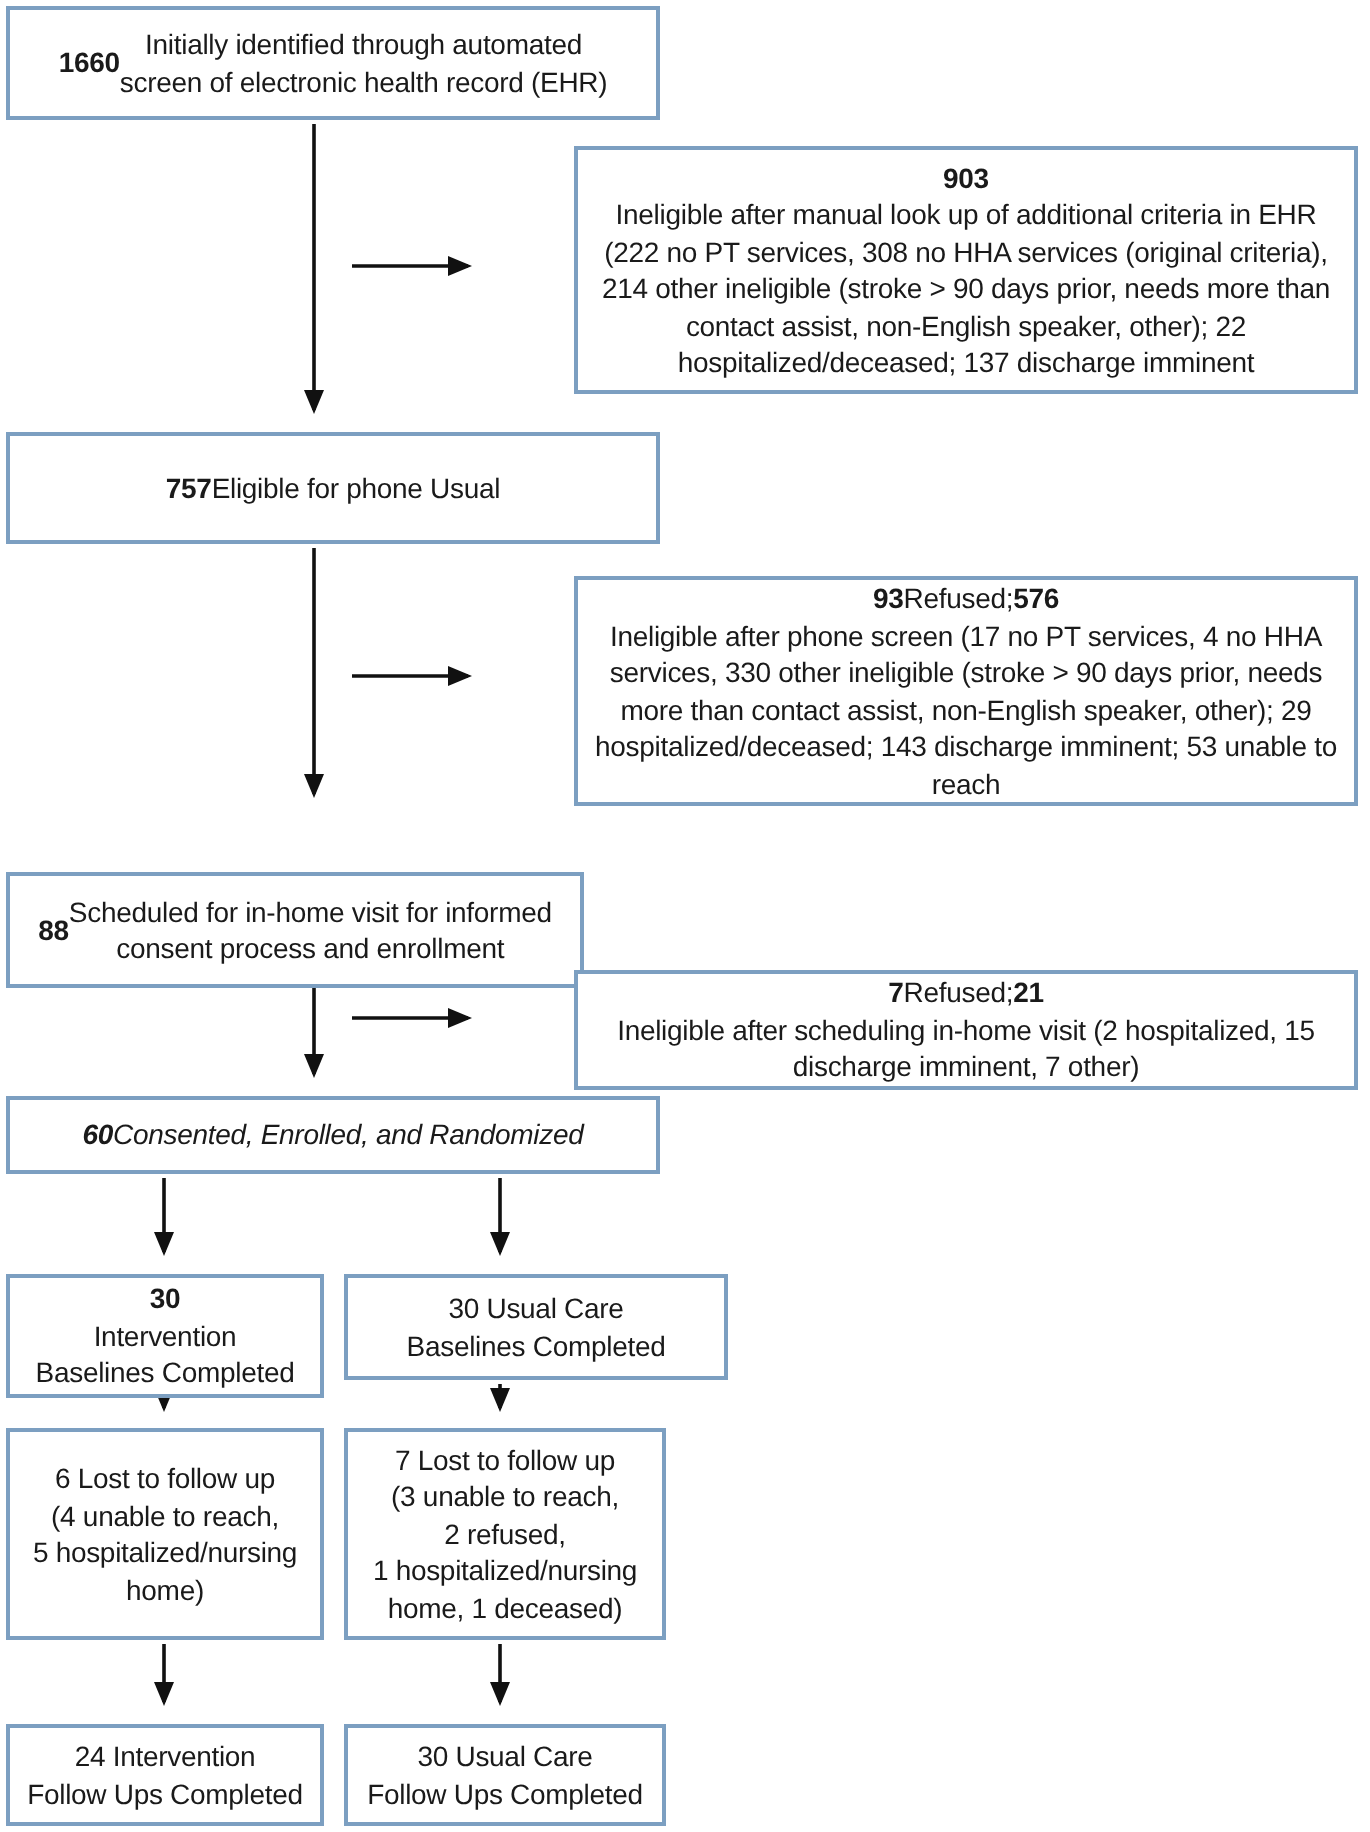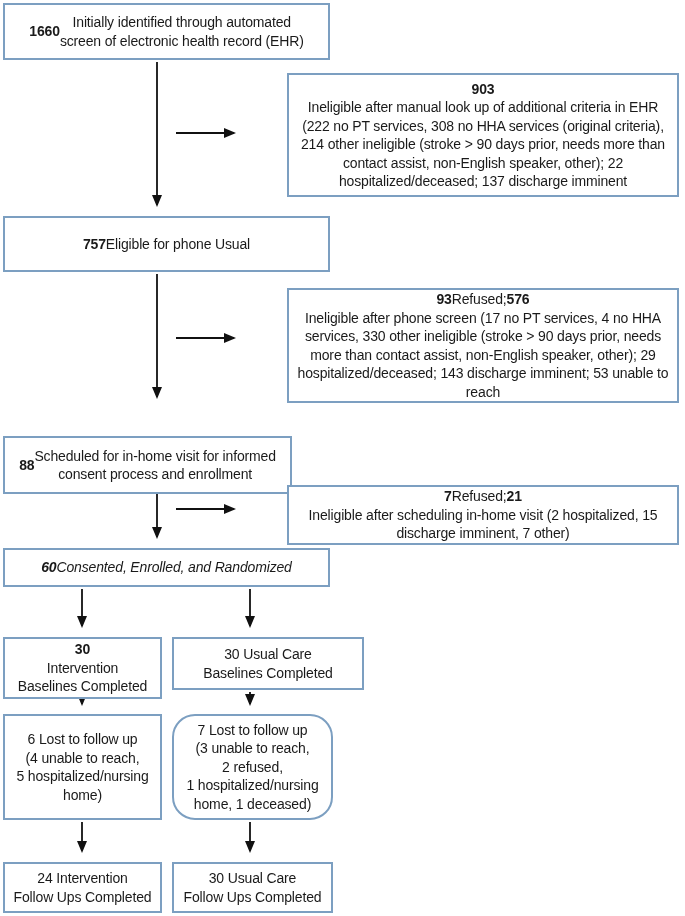--- a/index.html
+++ b/index.html
@@ -87,21 +87,21 @@
 Baselines Completed</span></div>
 
   <div class="fbox" style="left:172px; top:637px; width:192px; min-height:53px;"><span class="seg">30 Usual Care
 Baselines Completed</span></div>
 
   <div class="fbox" style="left:3px; top:714px; width:159px; min-height:106px;"><span class="seg">6 Lost to follow up
 (4 unable to reach,
 5 hospitalized/nursing
 home)</span></div>
 
-  <div class="fbox" style="left:172px; top:714px; width:161px; min-height:106px;border-radius:23px;"><span class="seg">7 Lost to follow up
+  <div class="fbox" style="left:172px; top:714px; width:161px; min-height:106px;"><span class="seg">7 Lost to follow up
 (3 unable to reach,
 2 refused,
 1 hospitalized/nursing
 home, 1 deceased)</span></div>
 
   <div class="fbox" style="left:3px; top:862px; width:159px; min-height:51px;"><span class="seg">24 Intervention
 Follow Ups Completed</span></div>
 
   <div class="fbox" style="left:172px; top:862px; width:161px; min-height:51px;"><span class="seg">30 Usual Care
 Follow Ups Completed</span></div>

